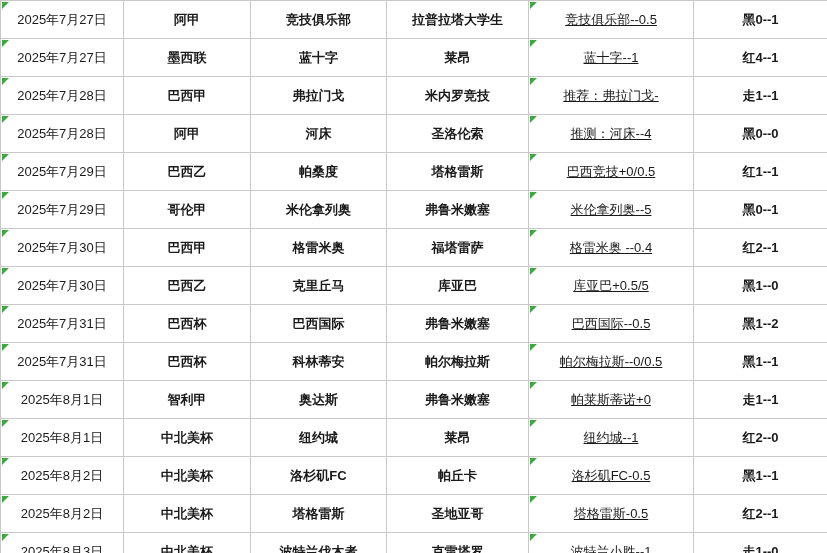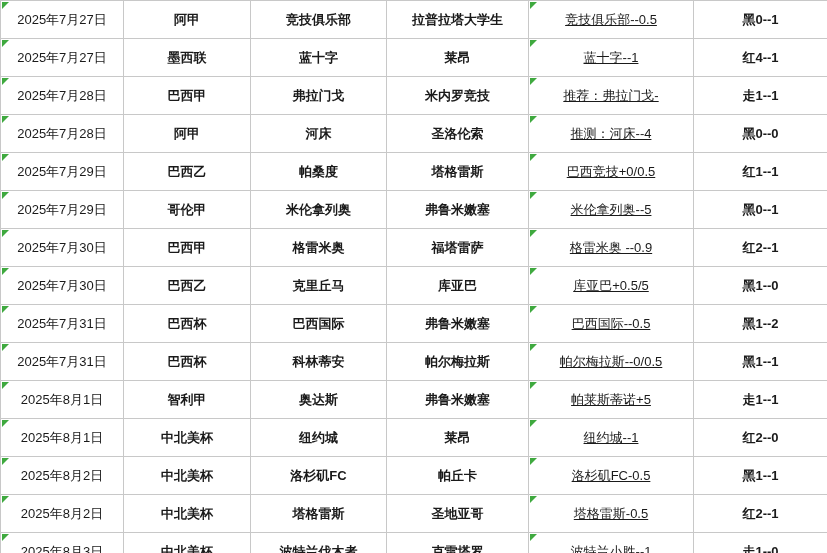--- a/index.html
+++ b/index.html
@@ -142,21 +142,21 @@
         <td class="home">米伦拿列奥</td>
         <td class="away">弗鲁米嫩塞</td>
         <td class="odds">米伦拿列奥--5</td>
         <td class="result res-black">黑0--1</td>
       </tr>
       <tr>
         <td class="date">2025年7月30日</td>
         <td class="league">巴西甲</td>
         <td class="home">格雷米奥</td>
         <td class="away">福塔雷萨</td>
-        <td class="odds">格雷米奥  --0.9</td>
+        <td class="odds">格雷米奥  --0.4</td>
         <td class="result res-red">红2--1</td>
       </tr>
       <tr>
         <td class="date">2025年7月30日</td>
         <td class="league">巴西乙</td>
         <td class="home">克里丘马</td>
         <td class="away">库亚巴</td>
         <td class="odds">库亚巴+0.5/5</td>
         <td class="result res-black">黑1--0</td>
       </tr>
@@ -174,21 +174,21 @@
         <td class="home">科林蒂安</td>
         <td class="away">帕尔梅拉斯</td>
         <td class="odds">帕尔梅拉斯--0/0.5</td>
         <td class="result res-black">黑1--1</td>
       </tr>
       <tr>
         <td class="date">2025年8月1日</td>
         <td class="league">智利甲</td>
         <td class="home">奥达斯</td>
         <td class="away">弗鲁米嫩塞</td>
-        <td class="odds">帕莱斯蒂诺+5</td>
+        <td class="odds">帕莱斯蒂诺+0</td>
         <td class="result res-gray">走1--1</td>
       </tr>
       <tr>
         <td class="date">2025年8月1日</td>
         <td class="league">中北美杯</td>
         <td class="home">纽约城</td>
         <td class="away">莱昂</td>
         <td class="odds">纽约城--1</td>
         <td class="result res-red">红2--0</td>
       </tr>

